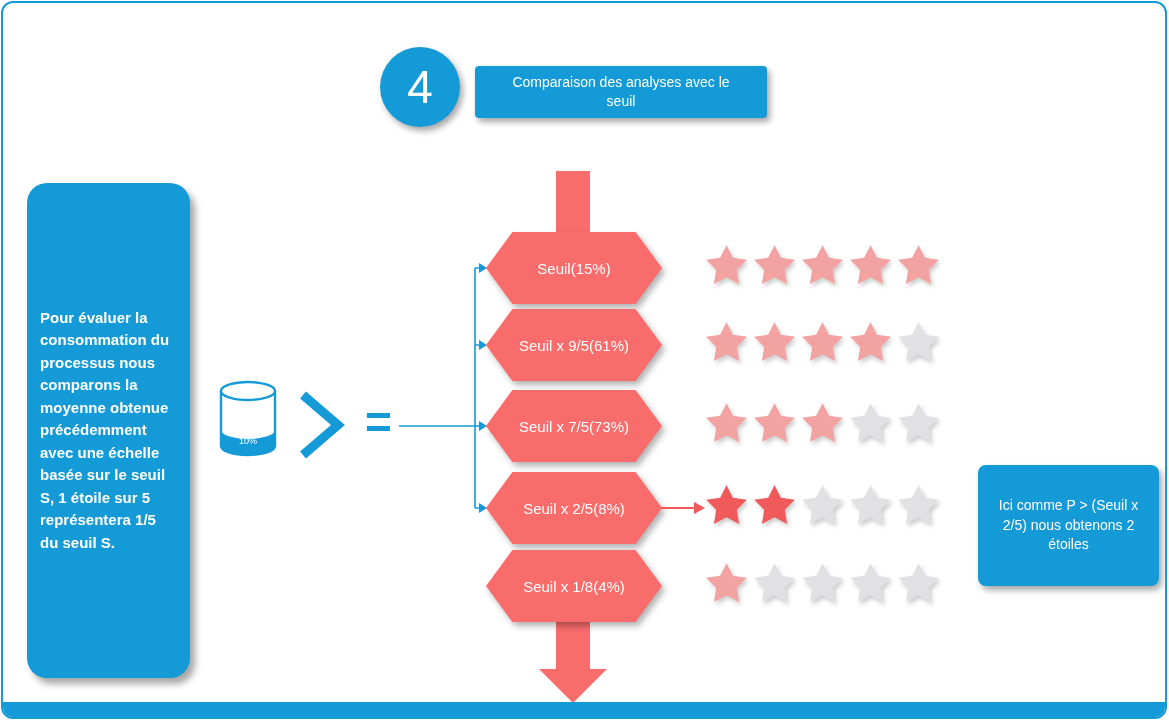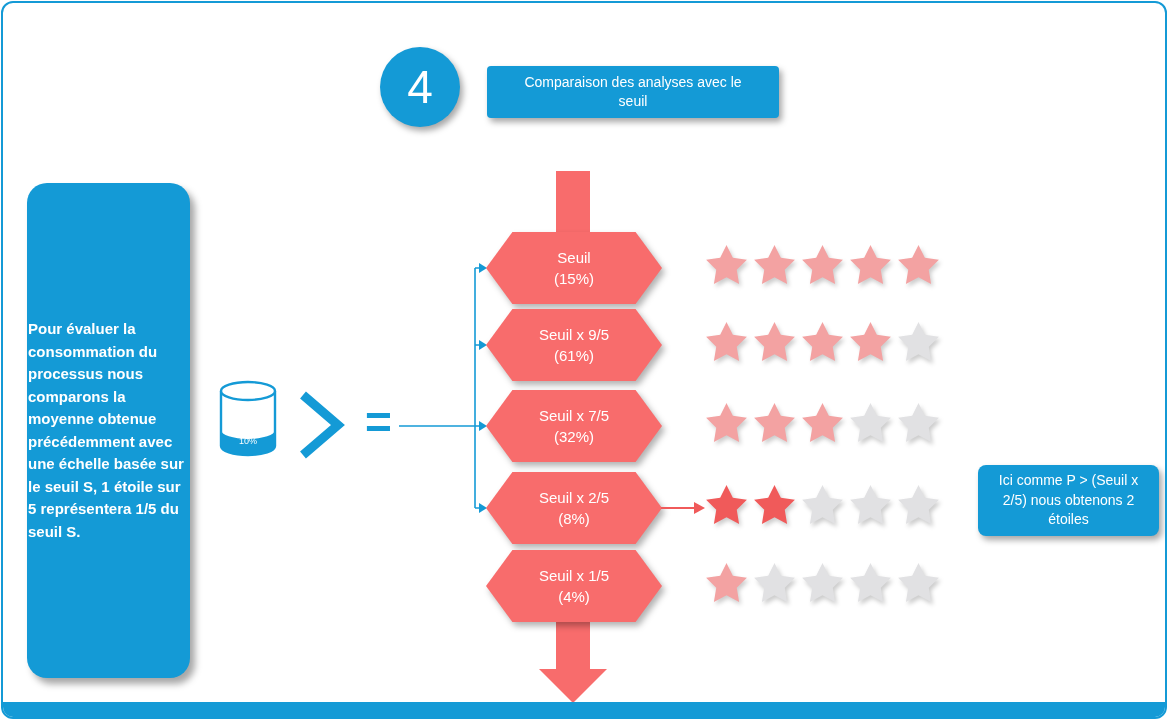--- a/index.html
+++ b/index.html
@@ -8,30 +8,30 @@
     --salmon:#f3a2a2;
     --hired:#f05a5a;
     --gray:#e1e1e3;
   }
   *{box-sizing:border-box;margin:0;padding:0;}
   html,body{width:1169px;height:721px;}
   body{background:#fff;font-family:"Liberation Sans",sans-serif;position:relative;overflow:hidden;}
   .canvas{position:absolute;left:1px;top:1px;width:1166px;height:718px;border:2px solid var(--blue);border-radius:12px;overflow:hidden;background:#fff;}
   .bottom-bar{position:absolute;left:0;bottom:0;width:100%;height:15px;background:var(--blue);}
   .step-circle{position:absolute;left:377px;top:44px;width:80px;height:80px;border-radius:50%;background:var(--blue);color:#fff;display:flex;align-items:center;justify-content:center;font-size:46px;box-shadow:3px 4px 6px rgba(0,0,0,.35);}
-  .title-box{position:absolute;left:484px;top:63px;width:292px;height:52px;background:var(--blue);border-radius:4px;color:#fff;display:flex;align-items:center;justify-content:center;text-align:center;font-size:14px;padding:4px 26px;box-shadow:3px 4px 6px rgba(0,0,0,.35);line-height:1.35;}
+  .title-box{position:absolute;left:472px;top:63px;width:292px;height:52px;background:var(--blue);border-radius:4px;color:#fff;display:flex;align-items:center;justify-content:center;text-align:center;font-size:14px;padding:4px 26px;box-shadow:3px 4px 6px rgba(0,0,0,.35);line-height:1.35;}
   .left-panel{position:absolute;left:24px;top:180px;width:163px;height:495px;background:var(--blue);border-radius:20px;color:#fff;display:flex;align-items:center;box-shadow:5px 6px 7px rgba(0,0,0,.35);}
-  .left-panel p{padding:0 1px;font-size:15px;font-weight:bold;line-height:1.5;}
+  .left-panel p{padding:0 13px;font-size:15px;font-weight:bold;line-height:1.5;}
   .eq{position:absolute;left:362px;top:396px;color:var(--blue);font-size:46px;font-weight:bold;line-height:1;}
   .hexwrap{position:absolute;left:483px;width:176px;height:72px;filter:drop-shadow(3px 4px 3px rgba(0,0,0,.3));}
-  .hexagon{width:100%;height:100%;background:var(--red);clip-path:polygon(0 50%,15% 0,85% 0,100% 50%,85% 100%,15% 100%);color:#fff;display:flex;flex-direction:column;align-items:center;justify-content:center;font-size:15px;line-height:1.4;text-align:center;}
+  .hexagon{width:100%;height:100%;background:var(--red);clip-path:polygon(0 50%,15% 0,85% 0,100% 50%,85% 100%,15% 100%);color:#fff;display:flex;flex-direction:row;align-items:center;justify-content:center;font-size:15px;line-height:1.4;text-align:center;}
   .stars{position:absolute;left:700px;display:flex;gap:1px;filter:drop-shadow(2px 3px 2px rgba(0,0,0,.2));}
   .stars svg{width:47px;height:43px;}
   .arrow-top{position:absolute;left:553px;top:168px;width:34px;height:76px;background:var(--red);}
-  .note-box{position:absolute;left:975px;top:462px;width:181px;height:71px;background:var(--blue);border-radius:8px;color:#fff;display:flex;align-items:center;justify-content:center;text-align:center;font-size:14px;padding:6px 10px;box-shadow:3px 4px 6px rgba(0,0,0,.35);line-height:1.4;}
+  .note-box{position:absolute;left:975px;top:462px;width:181px;height:121px;background:var(--blue);border-radius:8px;color:#fff;display:flex;align-items:center;justify-content:center;text-align:center;font-size:14px;padding:6px 10px;box-shadow:3px 4px 6px rgba(0,0,0,.35);line-height:1.4;}
   svg.abs{position:absolute;overflow:visible;}
   .c-blue-stroke{stroke:var(--blue);fill:none;}
   .c-blue-fill{fill:var(--blue);}
   .c-red-fill{fill:var(--red);}
   .c-hired-fill{fill:var(--hired);}
   .c-hired-stroke{stroke:var(--hired);fill:none;}
   .white-fill{fill:#fff;}
 </style>
 </head>
 <body>
@@ -86,32 +86,32 @@
   </div>
   <div class="hexwrap" style="top:306px">
     <div class="hexagon">
       <span>Seuil x 9/5</span>
       <span>(61%)</span>
     </div>
   </div>
   <div class="hexwrap" style="top:387px">
     <div class="hexagon">
       <span>Seuil x 7/5</span>
-      <span>(32%)</span>
+      <span>(73%)</span>
     </div>
   </div>
   <div class="hexwrap" style="top:469px">
     <div class="hexagon">
       <span>Seuil x 2/5</span>
       <span>(8%)</span>
     </div>
   </div>
   <div class="hexwrap" style="top:547px">
     <div class="hexagon">
-      <span>Seuil x 1/5</span>
+      <span>Seuil x 1/8</span>
       <span>(4%)</span>
     </div>
   </div>
 
   <div class="stars" style="top:242px">
       <svg viewBox="0 0 48 44">
         <polygon points="24,0 30.5,13.1 44.9,15.2 34.5,25.4 36.9,39.8 24,33 11.1,39.8 13.5,25.4 3.1,15.2 17.5,13.1" fill="#f3a2a2"></polygon>
       </svg>
       <svg viewBox="0 0 48 44">
         <polygon points="24,0 30.5,13.1 44.9,15.2 34.5,25.4 36.9,39.8 24,33 11.1,39.8 13.5,25.4 3.1,15.2 17.5,13.1" fill="#f3a2a2"></polygon>

